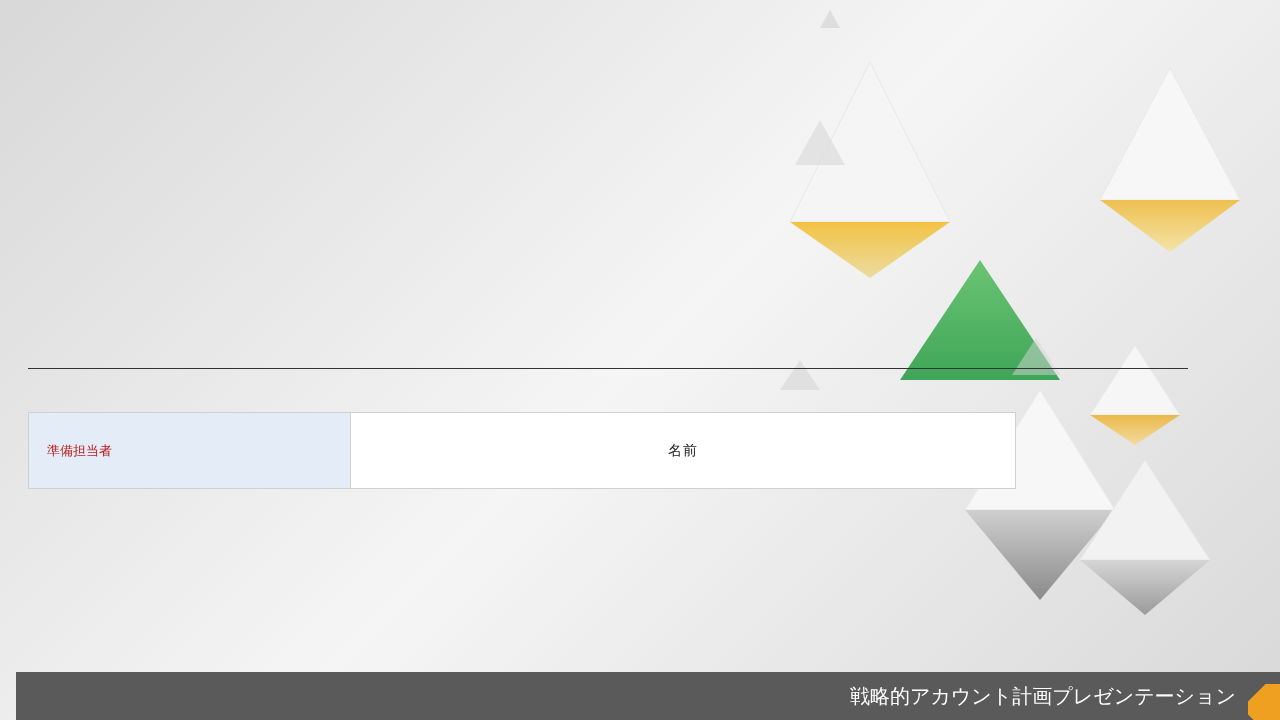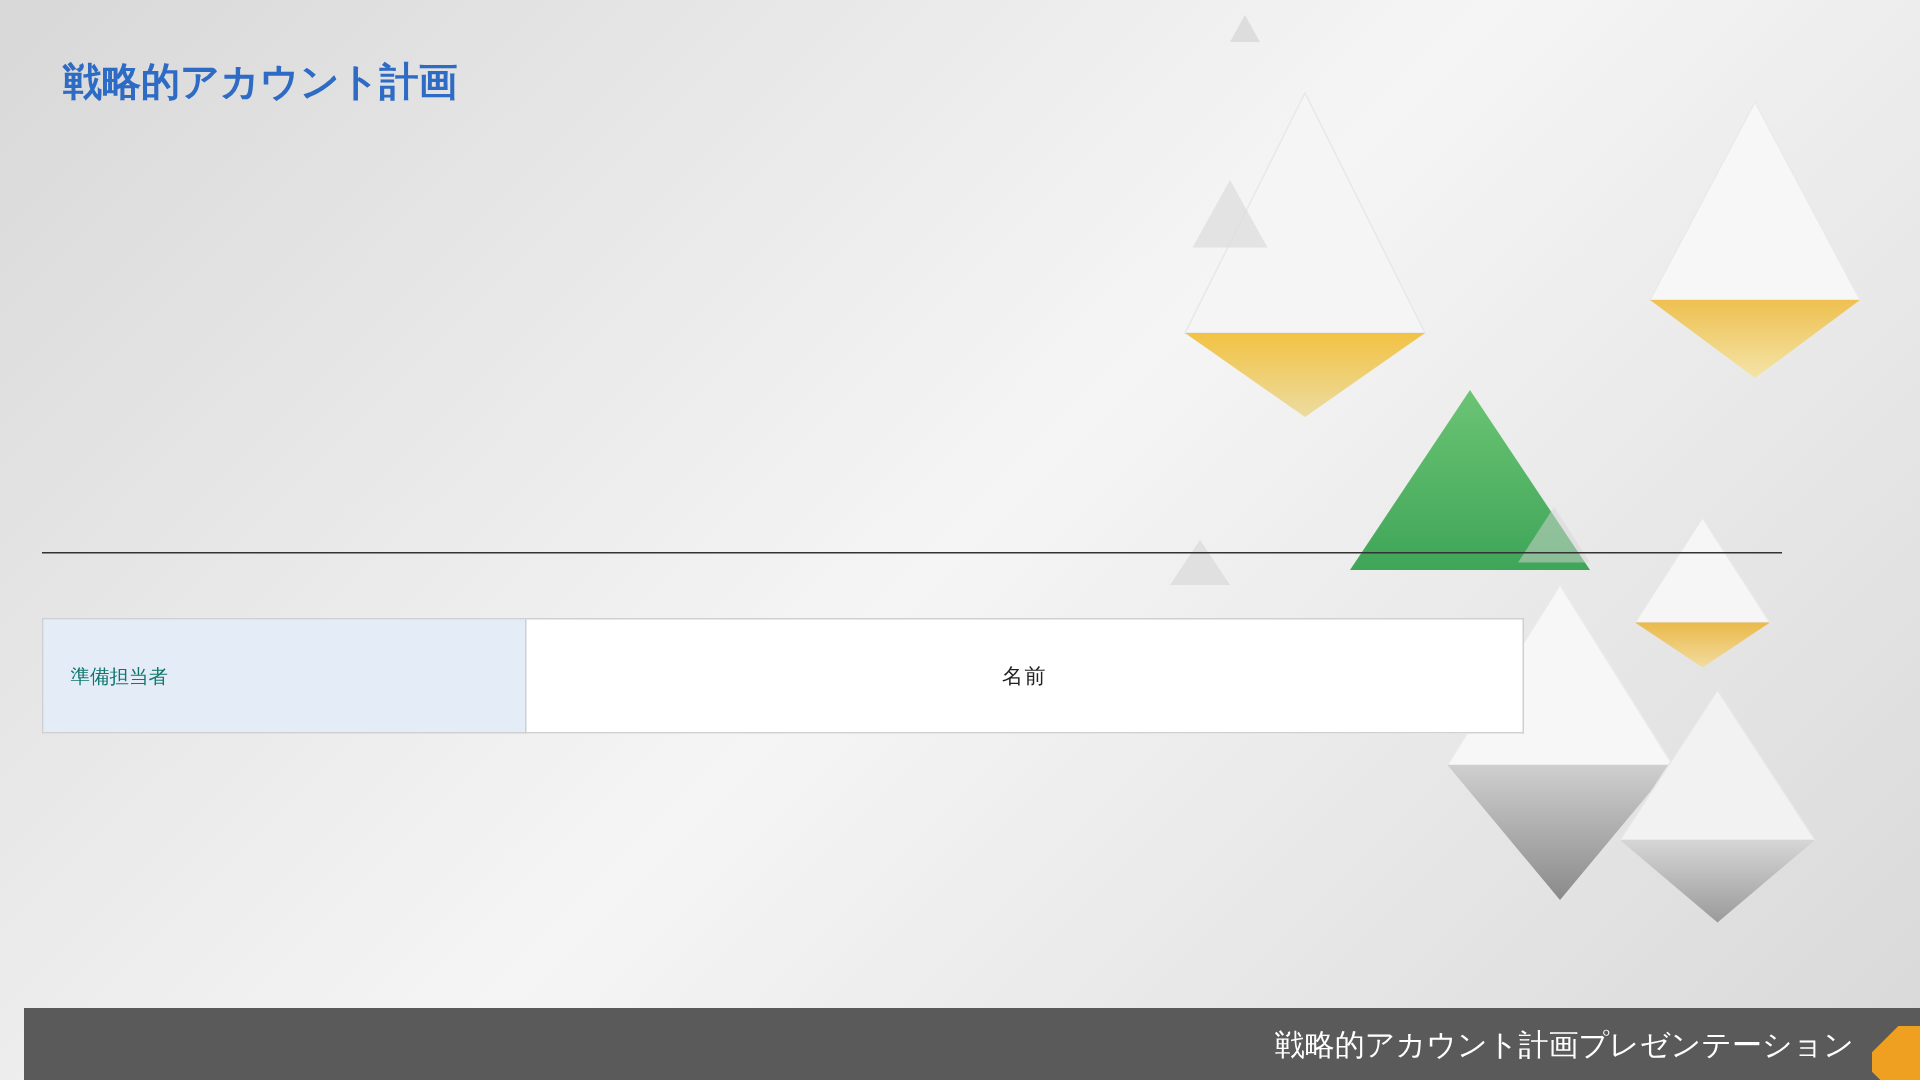--- a/index.html
+++ b/index.html
@@ -51,21 +51,21 @@
   .info-table td {
     border: 1px solid #d0d0d0;
     height: 76px;
     padding: 0 18px;
     font-size: 14px;
     vertical-align: middle;
   }
   .info-table td.label {
     width: 322px;
     background: #e4ecf7;
-    color: #0f766e;
+    color: #b91c1c;
     font-size: 13px;
   }
   .info-table td.value {
     background: #fff;
     color: #222;
     letter-spacing: 1px;
     text-align: center;
   }
   .footer-bar {
     position: absolute;
@@ -162,21 +162,20 @@
           <stop offset="1" stop-color="#8a8a8a"></stop>
       </linearGradient>
       <linearGradient id="silverGrad2" x1="0" y1="0" x2="0" y2="1">
         <stop offset="0" stop-color="#d6d6d6"></stop>
           <stop offset="1" stop-color="#9a9a9a"></stop>
       </linearGradient>
     </defs>
   </svg>
 
   <div class="header">
-    <div>戦略的アカウント計画</div>
   </div>
 
   <div class="hr-line"></div>
 
   <table class="info-table">
     <tbody>
         <tr>
       <td class="label">準備担当者</td>
       <td class="value">名前</td>
     </tr>

